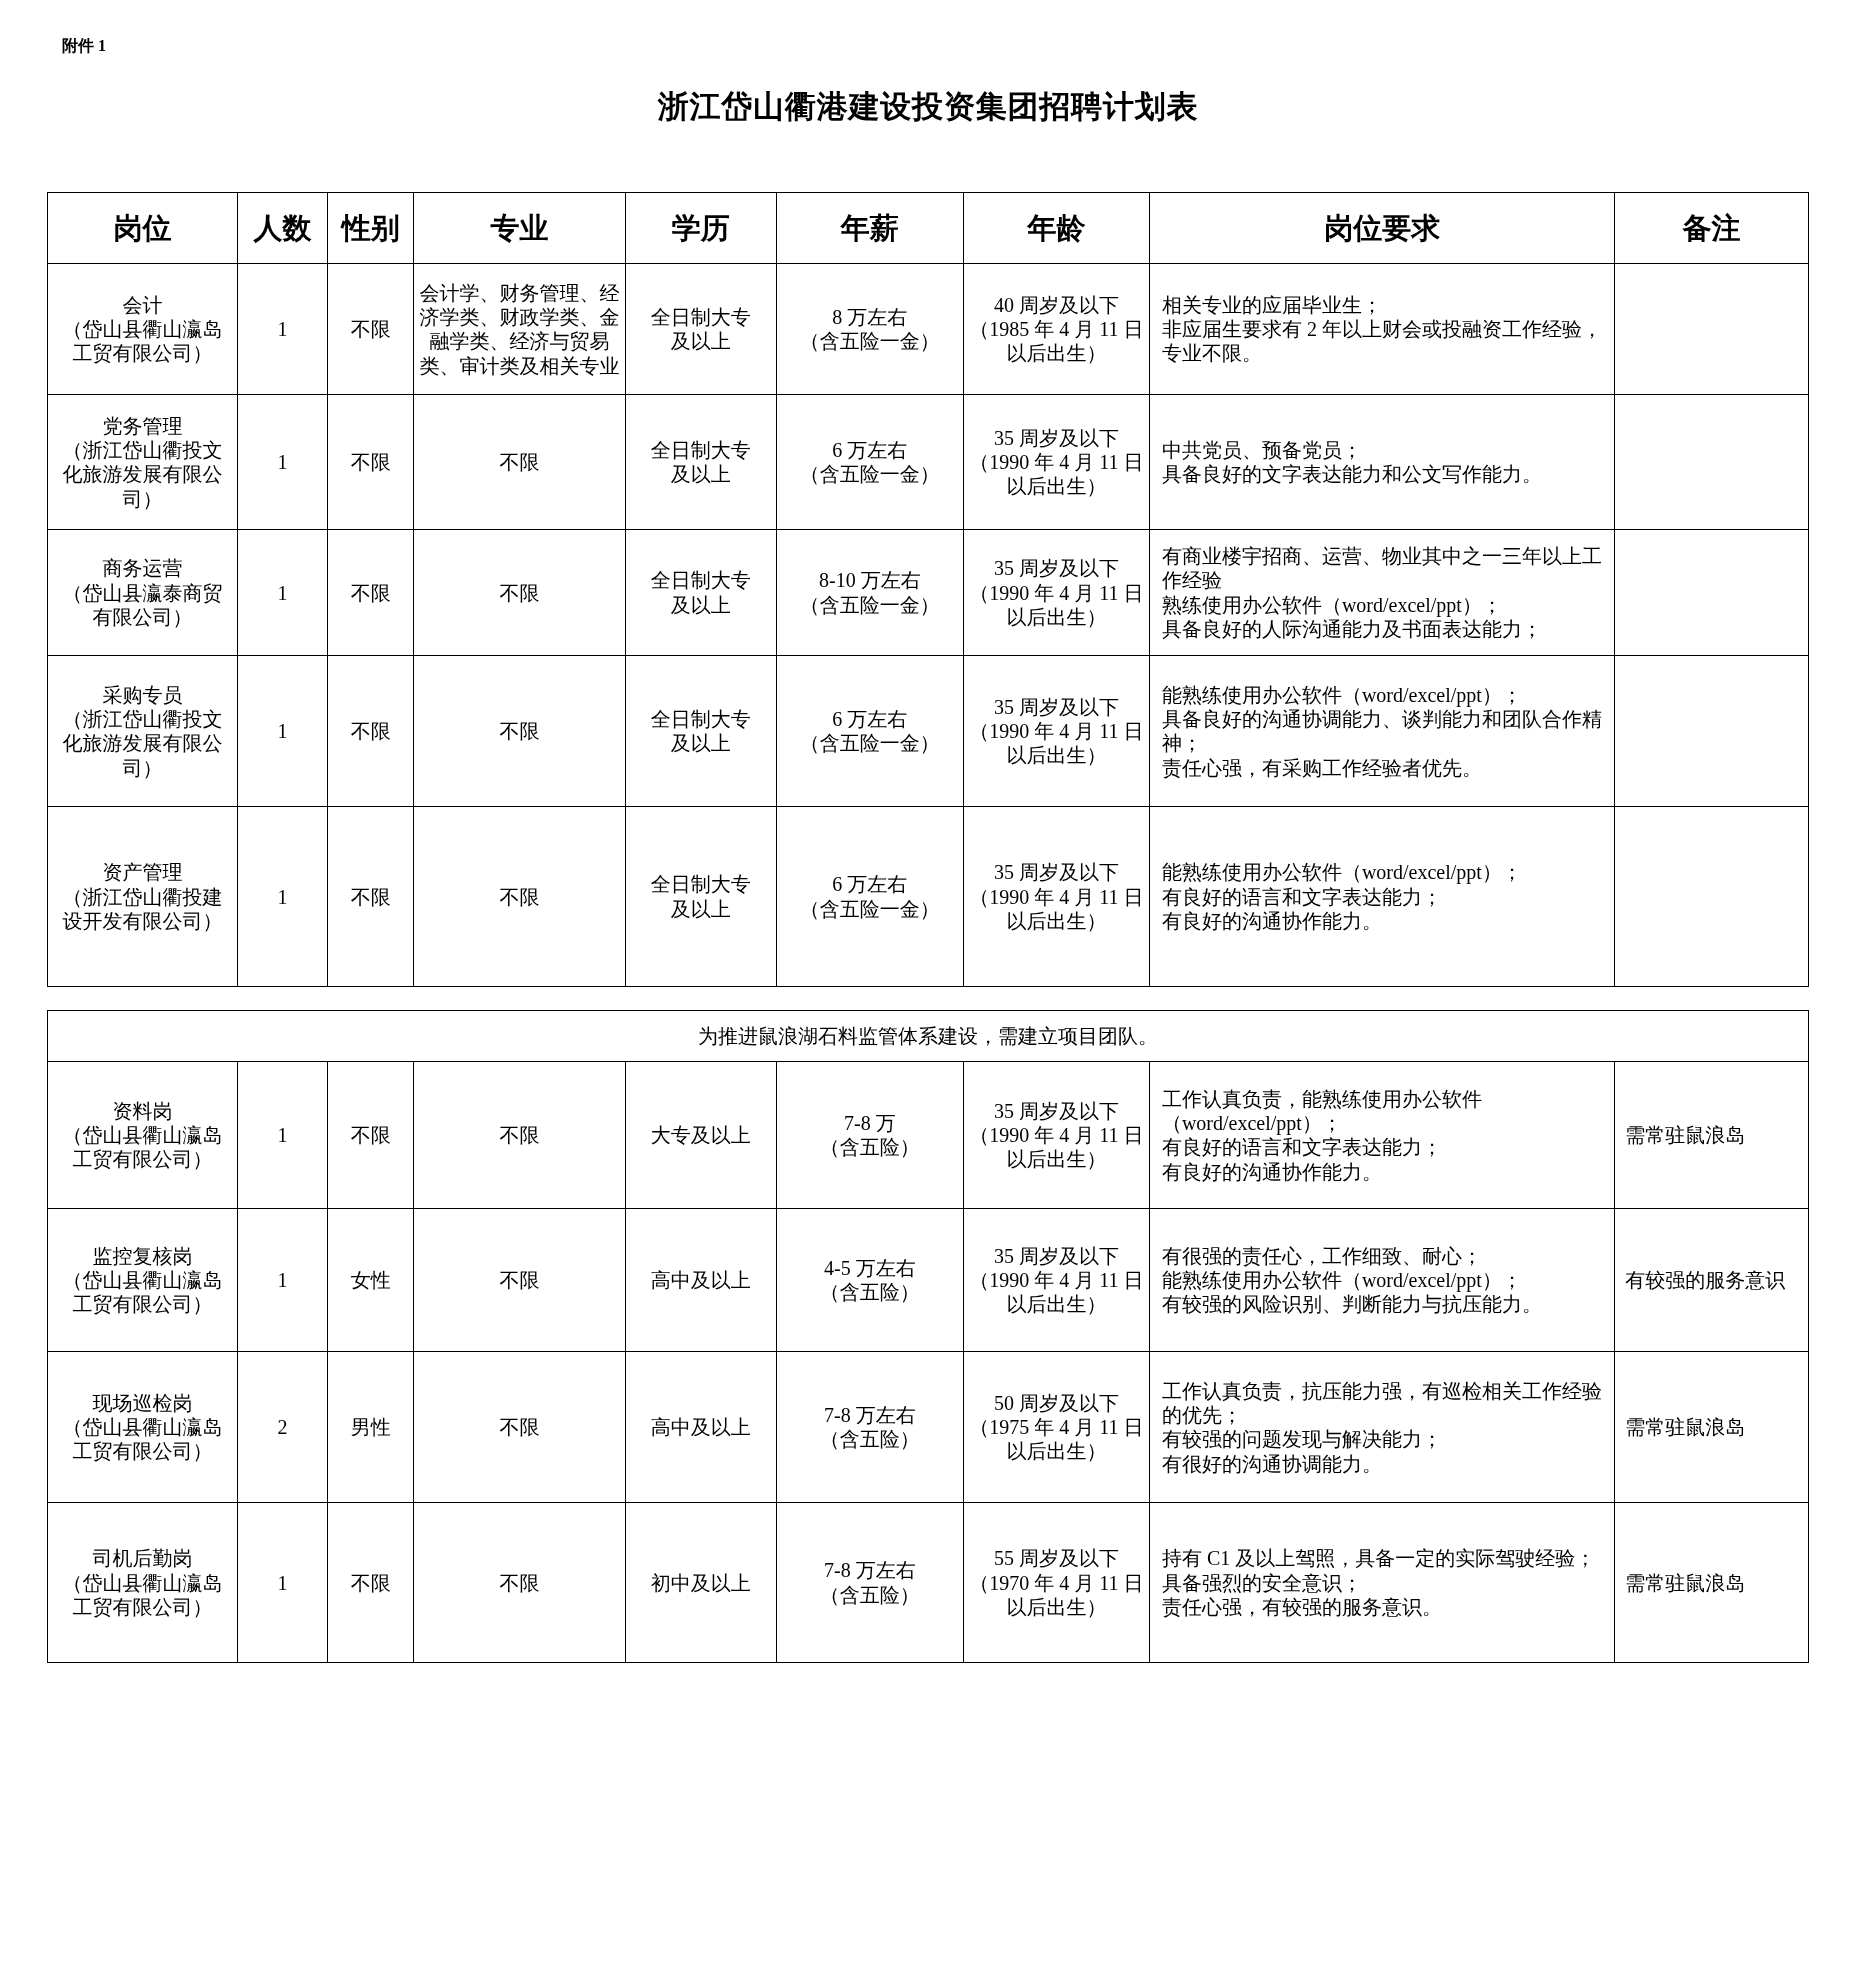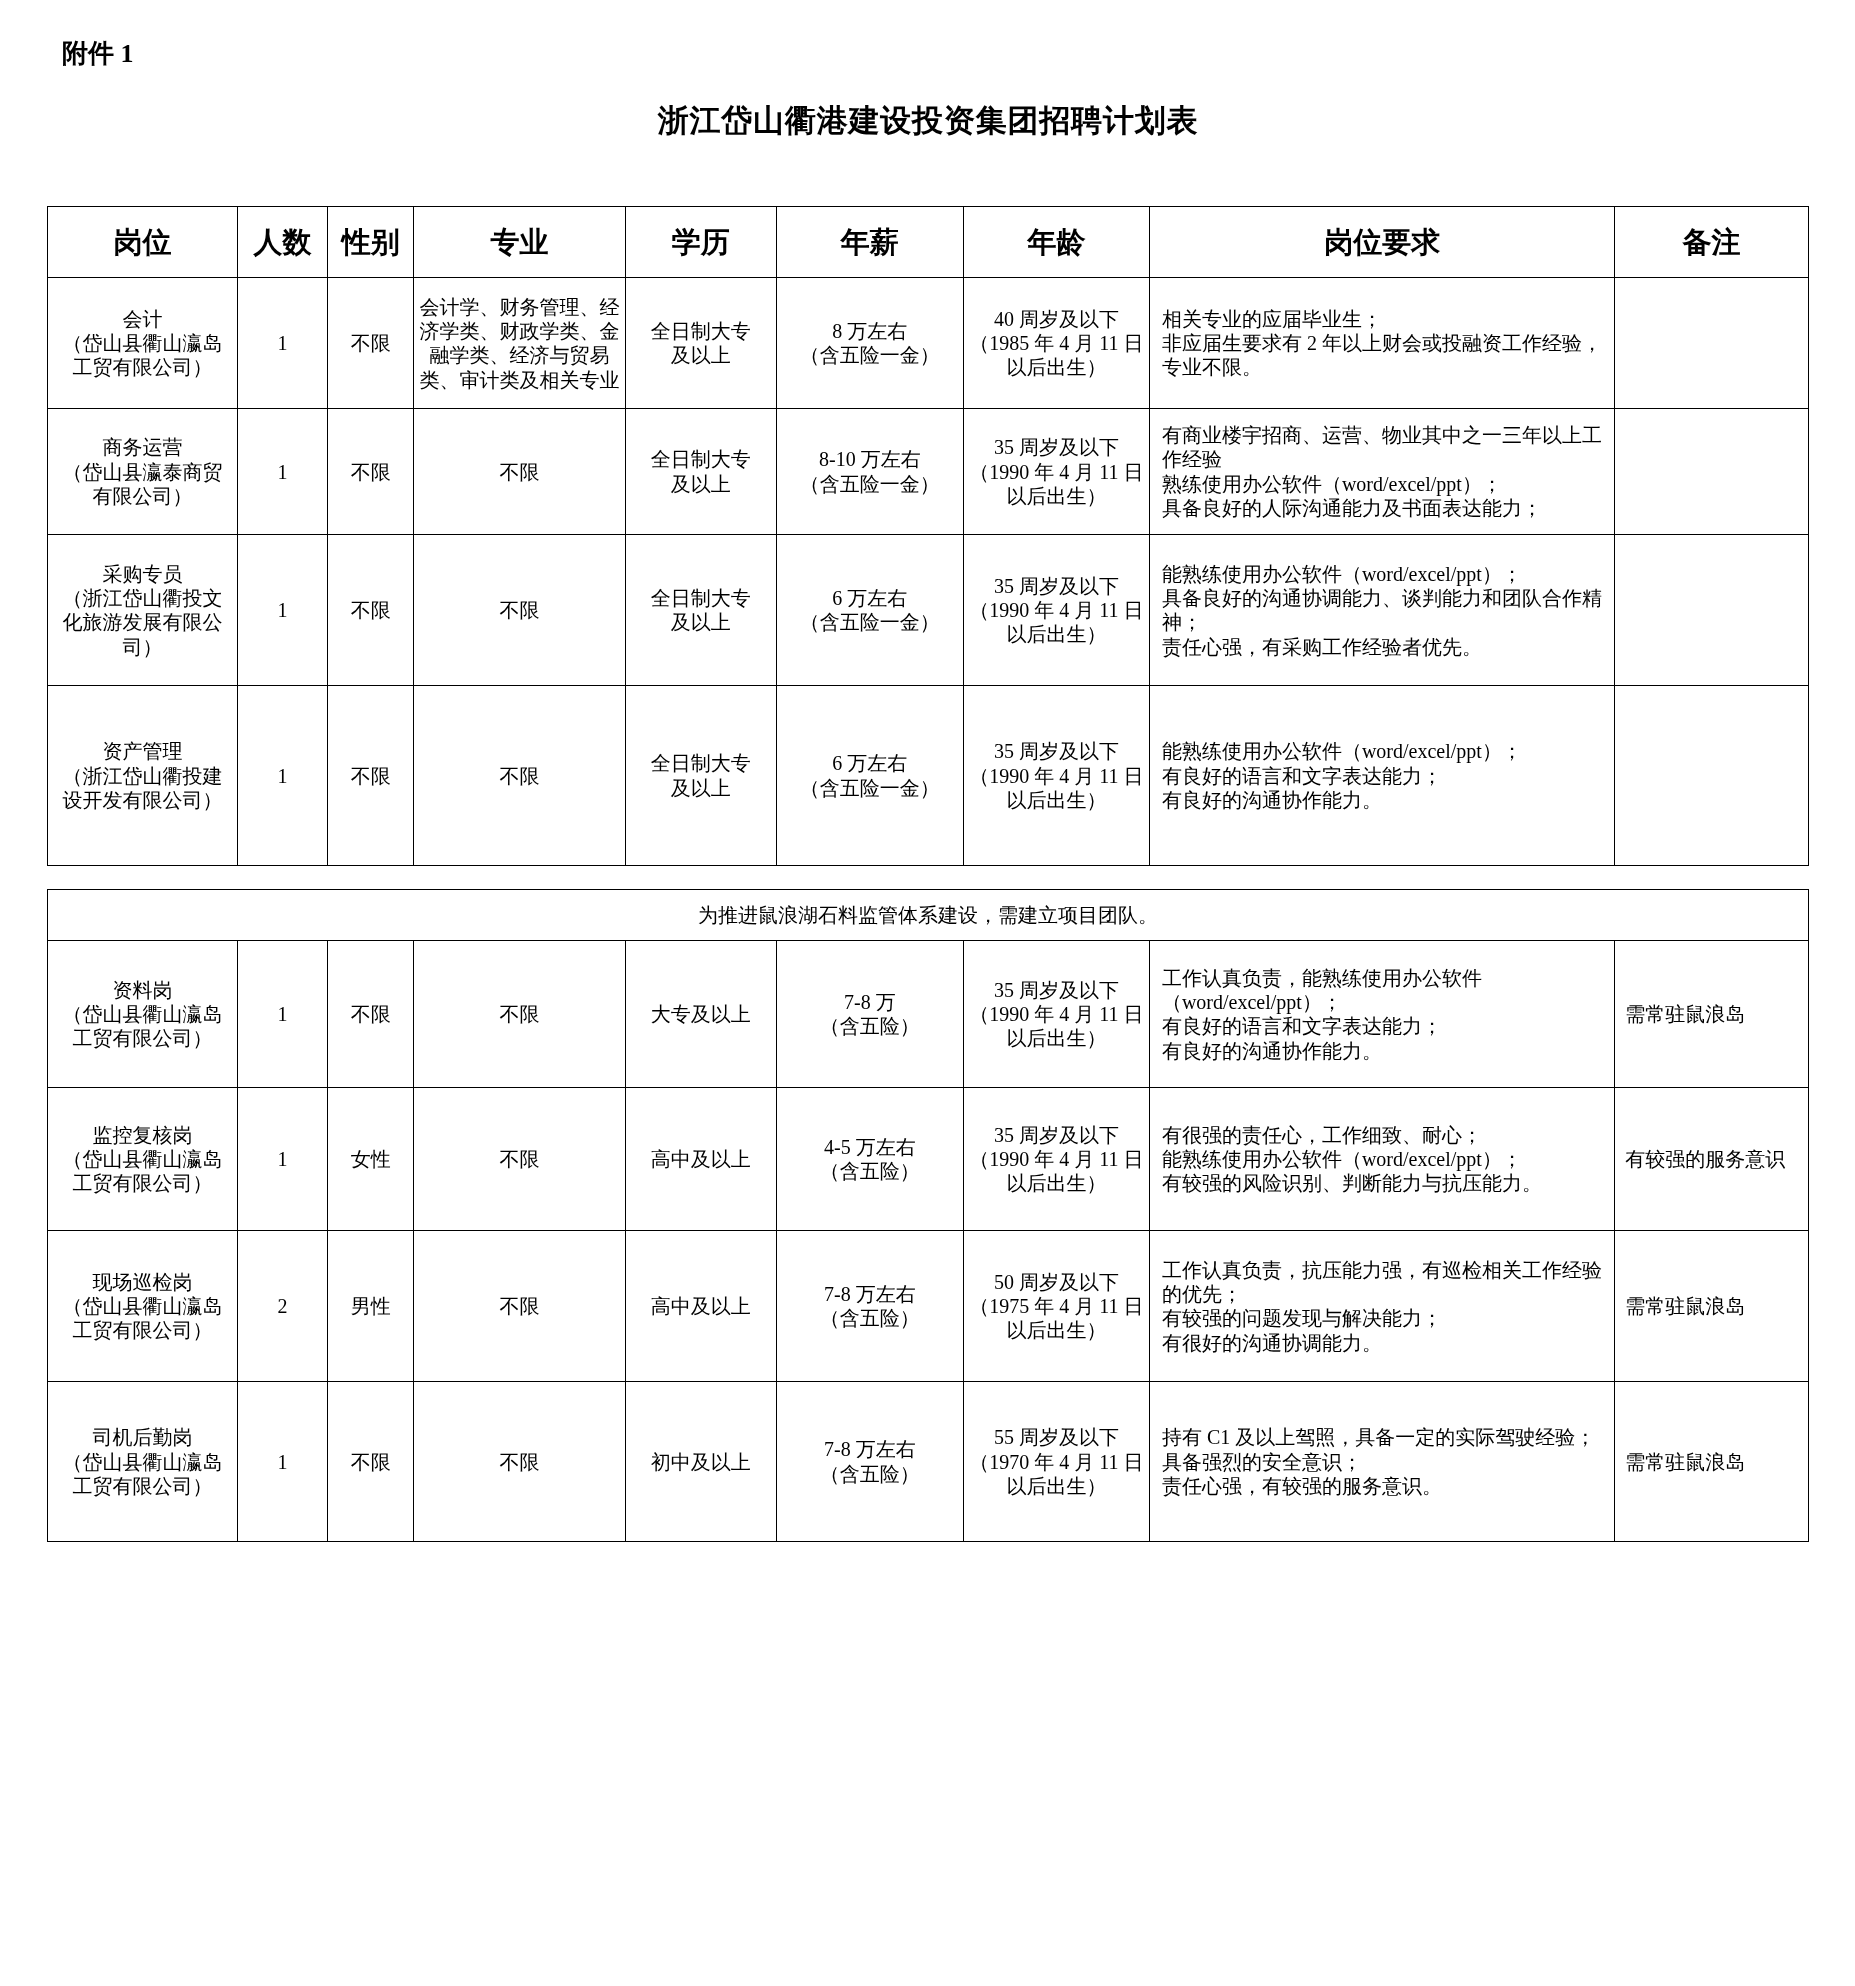--- a/index.html
+++ b/index.html
@@ -9,21 +9,21 @@
     color: #000000;
     font-family: "Liberation Serif", "DejaVu Serif", serif;
   }
   body {
     width: 1856px;
     min-height: 1986px;
     box-sizing: border-box;
     padding: 33px 47px 50px 47px;
   }
   .attachment {
-    font-size: 26px;
+    font-size: 16px;
     font-weight: bold;
     margin: 3.3px 0 0 15px;
   }
   .doc-title {
     text-align: center;
     font-size: 31px;
     font-weight: bold;
     margin-top: 29px;
     letter-spacing: 0.8px;
   }
@@ -121,20 +121,36 @@
         <td class="col-education">全日制大专
 及以上</td>
         <td class="col-salary">8 万左右
 （含五险一金）</td>
         <td class="col-age">40 周岁及以下
 （1985 年 4 月 11 日以后出生）</td>
         <td class="col-requirements">相关专业的应届毕业生；
 非应届生要求有 2 年以上财会或投融资工作经验，专业不限。</td>
         <td class="col-remarks"></td>
       </tr>
+      <tr style="height: 135px;">
+        <td class="col-position">党务管理
+（浙江岱山衢投文化旅游发展有限公司）</td>
+        <td class="col-count">1</td>
+        <td class="col-gender">不限</td>
+        <td class="col-major">不限</td>
+        <td class="col-education">全日制大专
+及以上</td>
+        <td class="col-salary">6 万左右
+（含五险一金）</td>
+        <td class="col-age">35 周岁及以下
+（1990 年 4 月 11 日以后出生）</td>
+        <td class="col-requirements">中共党员、预备党员；
+具备良好的文字表达能力和公文写作能力。</td>
+        <td class="col-remarks"></td>
+      </tr>
       <tr style="height: 126px;">
         <td class="col-position">商务运营
 （岱山县瀛泰商贸有限公司）</td>
         <td class="col-count">1</td>
         <td class="col-gender">不限</td>
         <td class="col-major">不限</td>
         <td class="col-education">全日制大专
 及以上</td>
         <td class="col-salary">8-10 万左右
 （含五险一金）</td>

